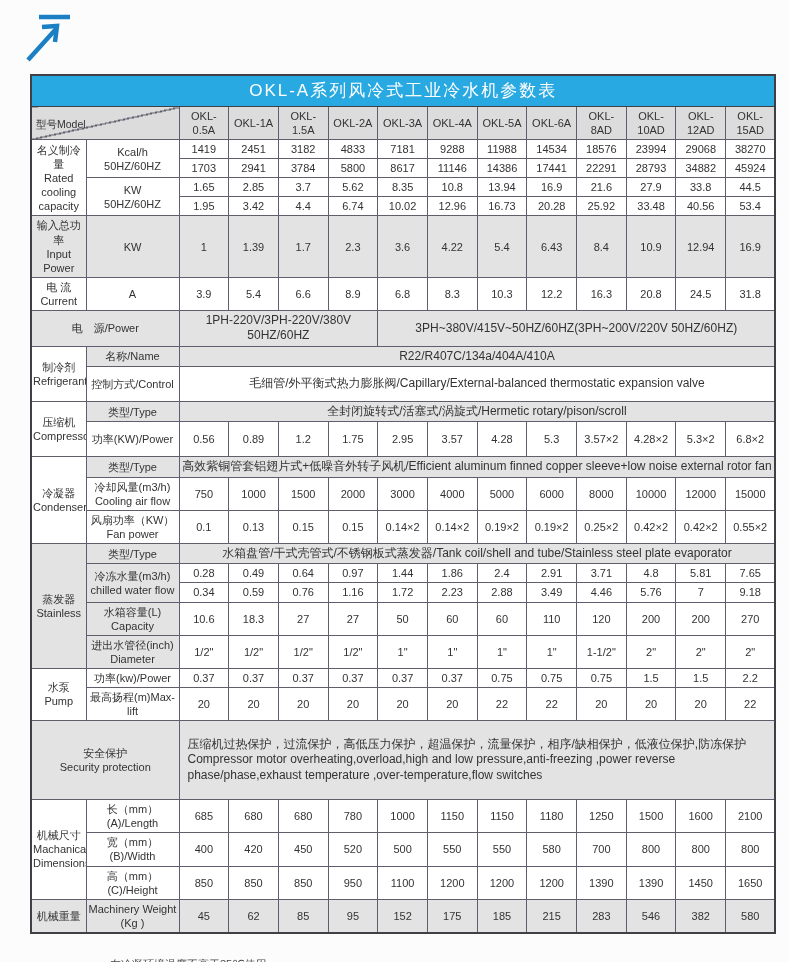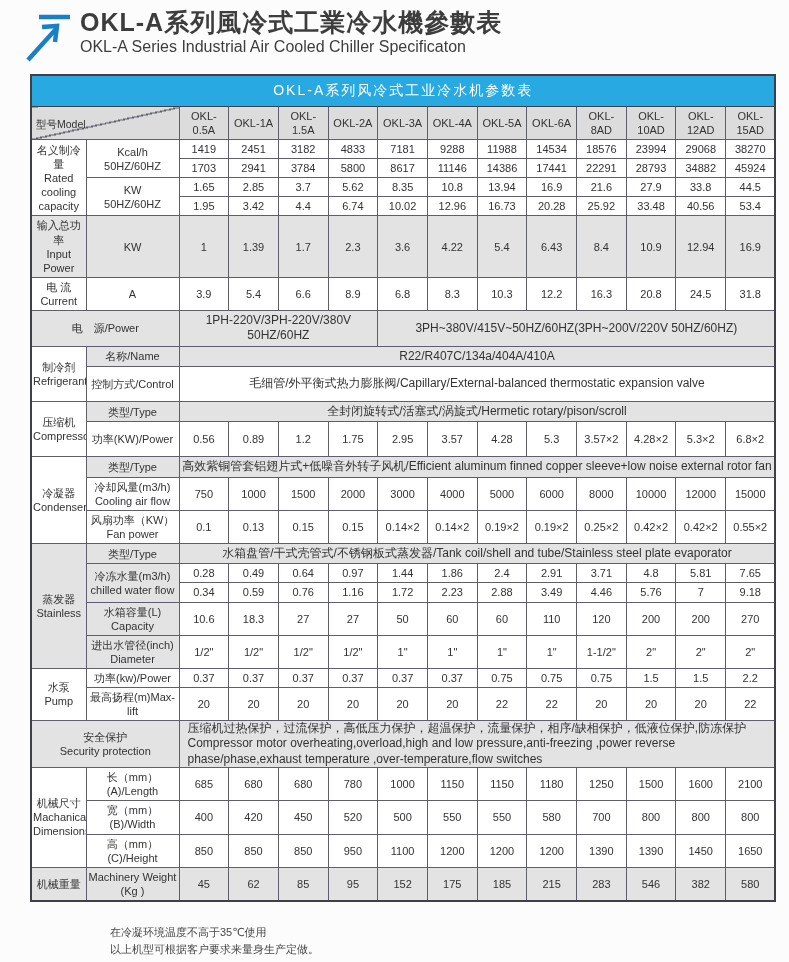--- a/index.html
+++ b/index.html
@@ -25,29 +25,29 @@
   
   .tbl-wrap{margin:4px 14px 0 30px;}
   table{border-collapse:collapse;table-layout:fixed;width:745px;border:2px solid #3f3f46;}
   td{
     border:1px solid var(--line);
     text-align:center;vertical-align:middle;
     padding:2px 1px;font-size:11px;line-height:1.28;
     color:#333;background:#fff;white-space:pre-line;overflow:hidden;
   }
   td.bluebar{
-    background:var(--accent);color:#fff;font-size:14px;letter-spacing:2px;
+    background:var(--accent);color:#fff;font-size:17px;letter-spacing:2px;
     height:26px;border:1px solid #3f3f46;font-weight:500;
   }
   td.mh{background:var(--hdr);height:24px;}
   tr.shade td,td.shade{background:var(--shade);}
   td.cat{font-size:11px;}
   td.sub{font-size:11px;}
   td.txt{font-size:12px;}
-  td.left{text-align:left;padding:0 8px;}
+  td.left{text-align:left;padding:16px 8px;}
   td.corner{position:relative;background:var(--hdr);height:24px;
     background-image:linear-gradient(to bottom right,
       transparent calc(50% - 0.7px),#5e5e6c calc(50% - 0.7px),
       #5e5e6c calc(50% + 0.7px),transparent calc(50% + 0.7px)),
       linear-gradient(var(--hdr),var(--hdr));
     padding-left:44px;
   }
   .c-model{position:absolute;left:4px;top:56%;transform:translateY(-50%);font-size:10.5px;}
   .c-items{position:absolute;right:9px;top:42%;transform:translateY(-50%);font-size:10.5px;margin-top:33px;}
   td.tall{height:30px;}
@@ -63,24 +63,20 @@
 <body>
 
 <div class="page-head">
   <div class="logo">
     <svg width="44" height="50" viewBox="0 0 44 50" aria-hidden="true">
       <line x1="13" y1="5" x2="44" y2="5" stroke="#1b7fc4" stroke-width="4.5"></line>
       <line x1="2" y1="48" x2="30" y2="17" stroke="#1b7fc4" stroke-width="4.5"></line>
       <polyline points="16,15 31,14 29,30" fill="none" stroke="#1b7fc4" stroke-width="4.5"></polyline>
     </svg>
   </div>
-  <div class="titles">
-    <div class="title-zh">OKL-A系列風冷式工業冷水機參數表</div>
-    <div class="title-en">OKL-A Series Industrial Air Cooled Chiller Specificaton</div>
-  </div>
 </div>
 
 <div class="tbl-wrap">
   <table>
     <colgroup>
       <col style="width:55px">
         <col style="width:93px">
       <col span="12" style="width:49.7px">
     </colgroup>
     <tbody>

